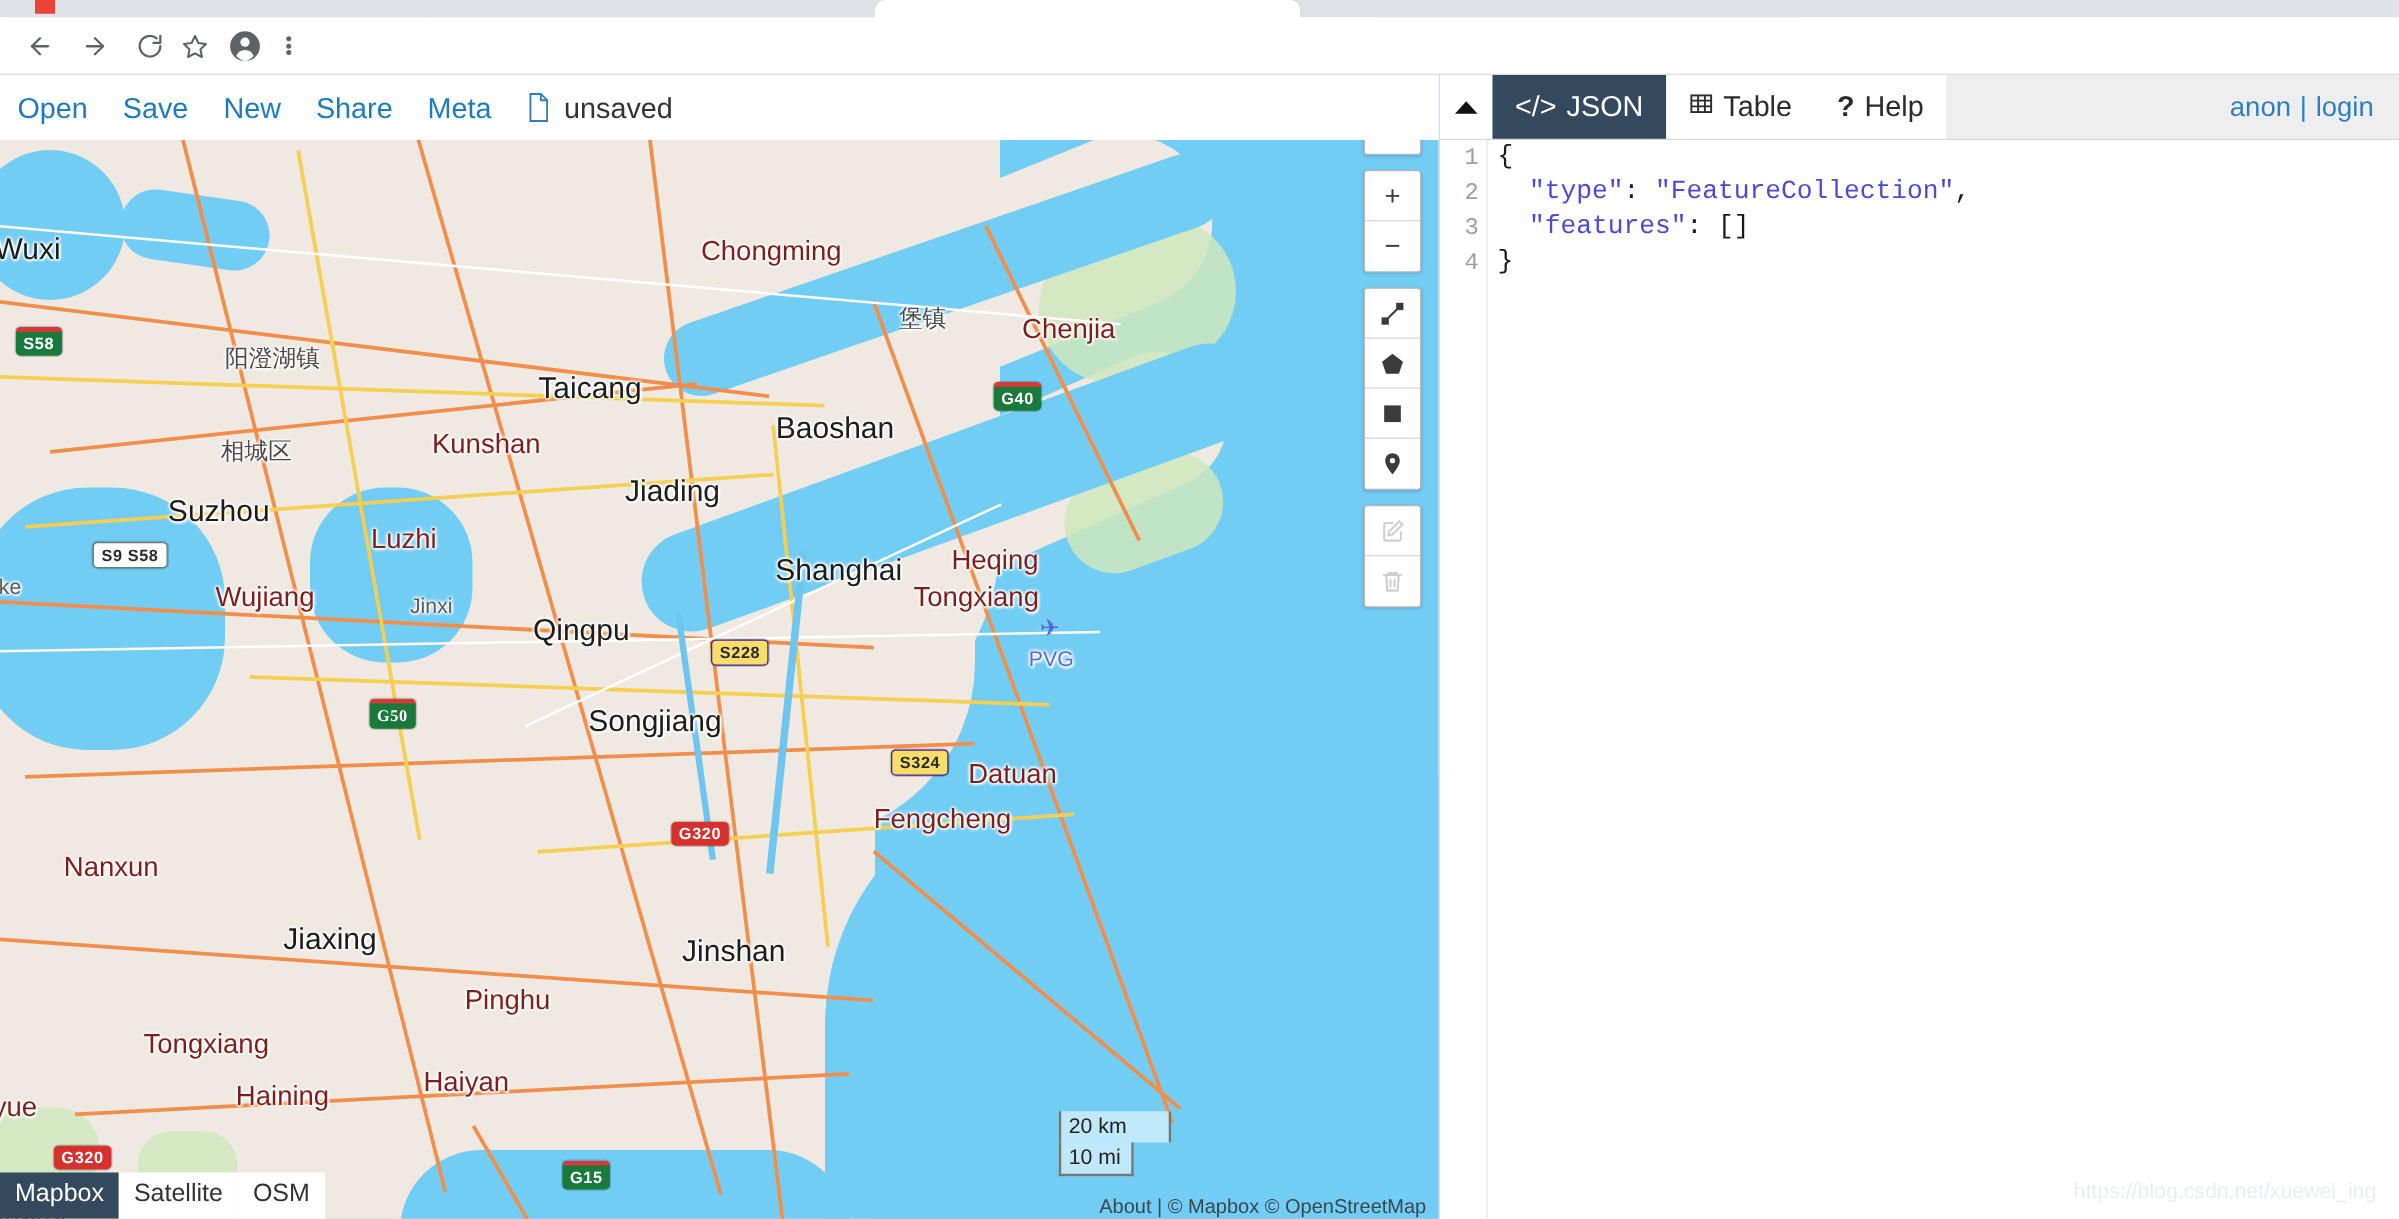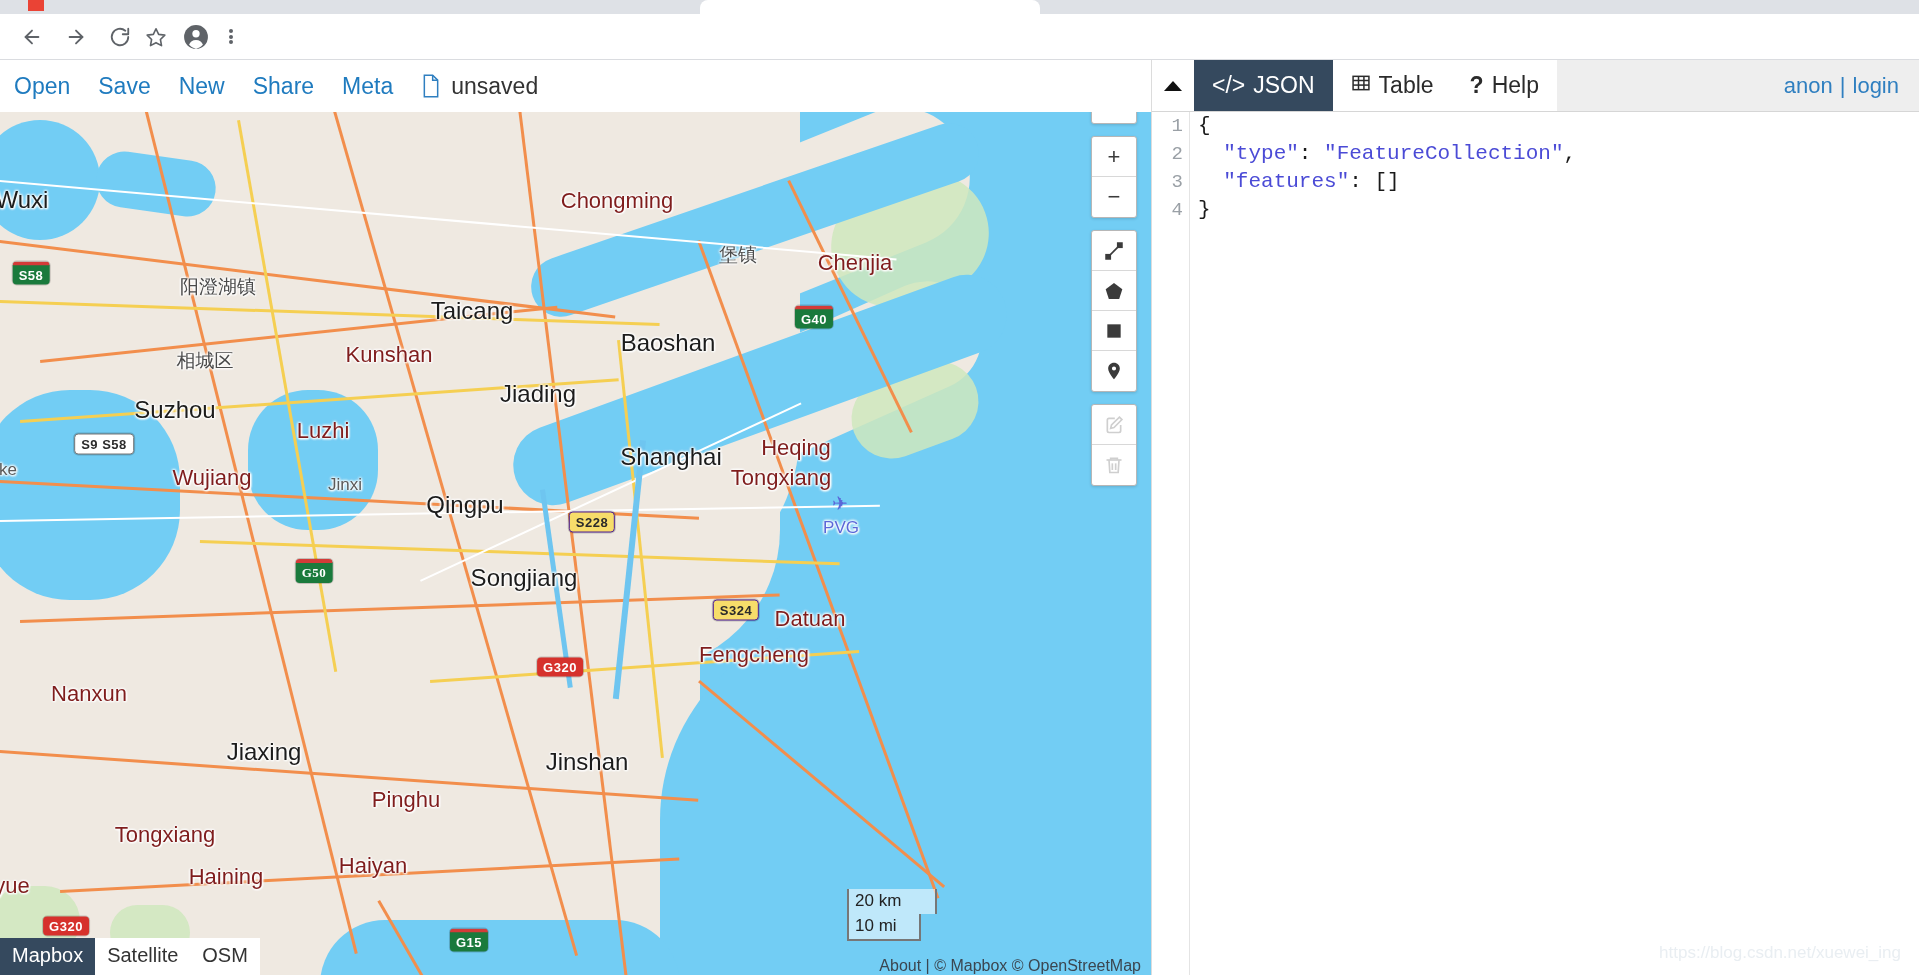--- a/index.html
+++ b/index.html
@@ -132,21 +132,21 @@
   .ctl-btn:last-child { border-bottom: none; }
   .ctl-btn.dim { color:#cfcfcf; }
 
   
   .scales { position:absolute; right: 214px; bottom: 34px; z-index: 14; }
   .scalebar {
     background: rgba(255,255,255,.55); border:2px solid #777; border-top:none;
     color:#222; font-size:17px; padding: 1px 6px 2px 6px; line-height:1.3;
   }
   .scalebar.km { width: 90px; border-bottom:none; }
-  .scalebar.mi { width: 74px; }
+  .scalebar.mi { width: 60px; }
 
   
   .layers {
     position:absolute; left:0; bottom:0; display:flex; z-index:16;
     font-size: 20px;
   }
   .layers .lyr { padding: 6px 12px 8px 12px; background:#fff; color:#333; }
   .layers .lyr.active { background:#35495e; color:#fff; }
 
   .attrib {

